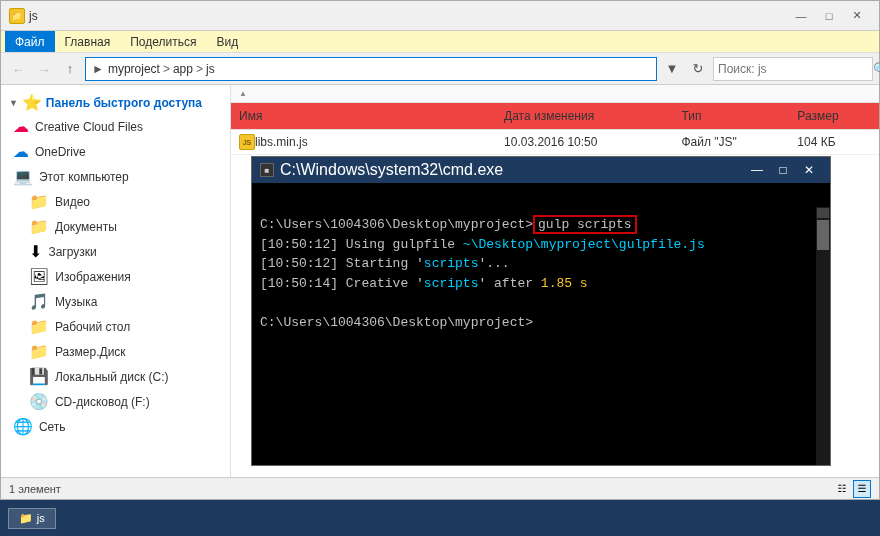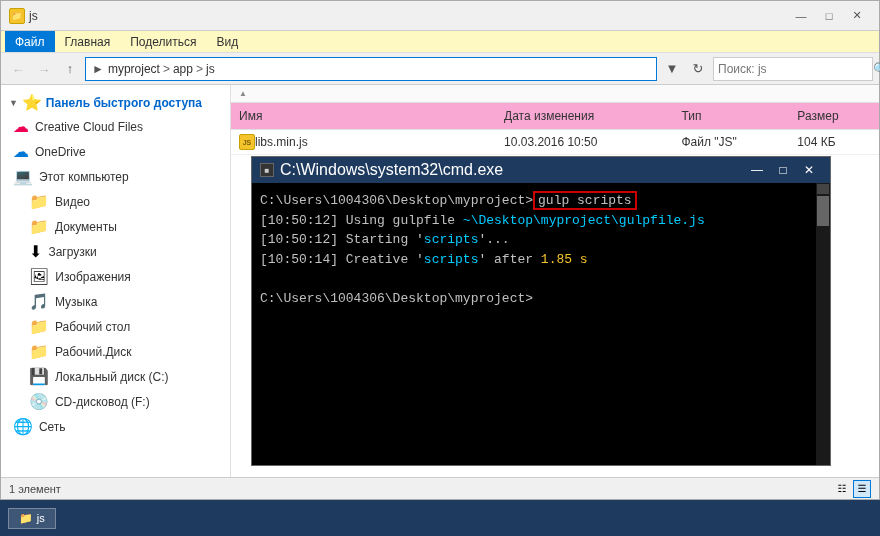--- a/index.html
+++ b/index.html
@@ -173,21 +173,21 @@
     .content-pane {
       flex: 1;
       overflow: auto;
       background: #fff;
       position: relative;
     }
     .column-headers {
       display: flex;
       padding: 4px 0;
       border-bottom: 1px solid #e0e0e0;
-      background: #f9a8d4;
+      background: #ef4444;
       position: sticky; top: 0;
     }
     .col-header {
       font-size: 12px;
       color: #333;
       padding: 2px 8px;
       cursor: pointer;
       display: flex; align-items: center; gap: 2px;
     }
     .col-header.name { width: 300px; }
@@ -287,20 +287,21 @@
 
     .cmd-body {
       flex: 1;
       overflow: hidden;
       padding: 8px;
       font-family: 'Courier New', Courier, monospace;
       font-size: 13px;
       line-height: 1.5;
       color: #c0c0c0;
       position: relative;
+      margin-top: 24px;
     }
 
     .cmd-scrollbar {
       position: absolute;
       right: 0; top: 0; bottom: 0;
       width: 12px;
       background: #2a2a2a;
     }
 
     .cmd-line { white-space: pre; }
@@ -421,21 +422,21 @@
       <div class="sidebar-item" style="padding-left:28px;">
         <span class="s-icon">🎵</span>
         <span class="s-label">Музыка</span>
       </div>
       <div class="sidebar-item" style="padding-left:28px;">
         <span class="s-icon">📁</span>
         <span class="s-label">Рабочий стол</span>
       </div>
       <div class="sidebar-item" style="padding-left:28px;">
         <span class="s-icon">📁</span>
-        <span class="s-label">Рабочий.Диск</span>
+        <span class="s-label">Размер.Диск</span>
       </div>
       <div class="sidebar-item" style="padding-left:28px;">
         <span class="s-icon">💾</span>
         <span class="s-label">Локальный диск (C:)</span>
       </div>
       <div class="sidebar-item" style="padding-left:28px;">
         <span class="s-icon">💿</span>
         <span class="s-label">CD-дисковод (F:)</span>
       </div>
       <div class="sidebar-item">

